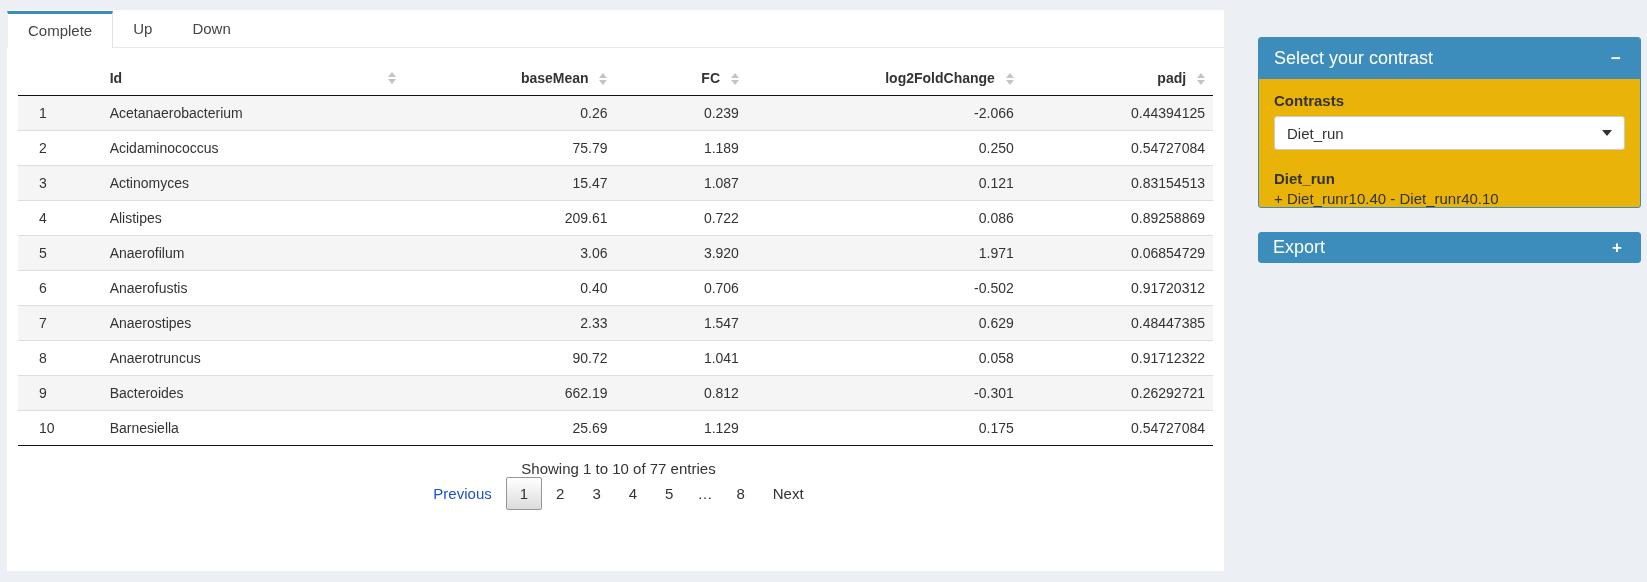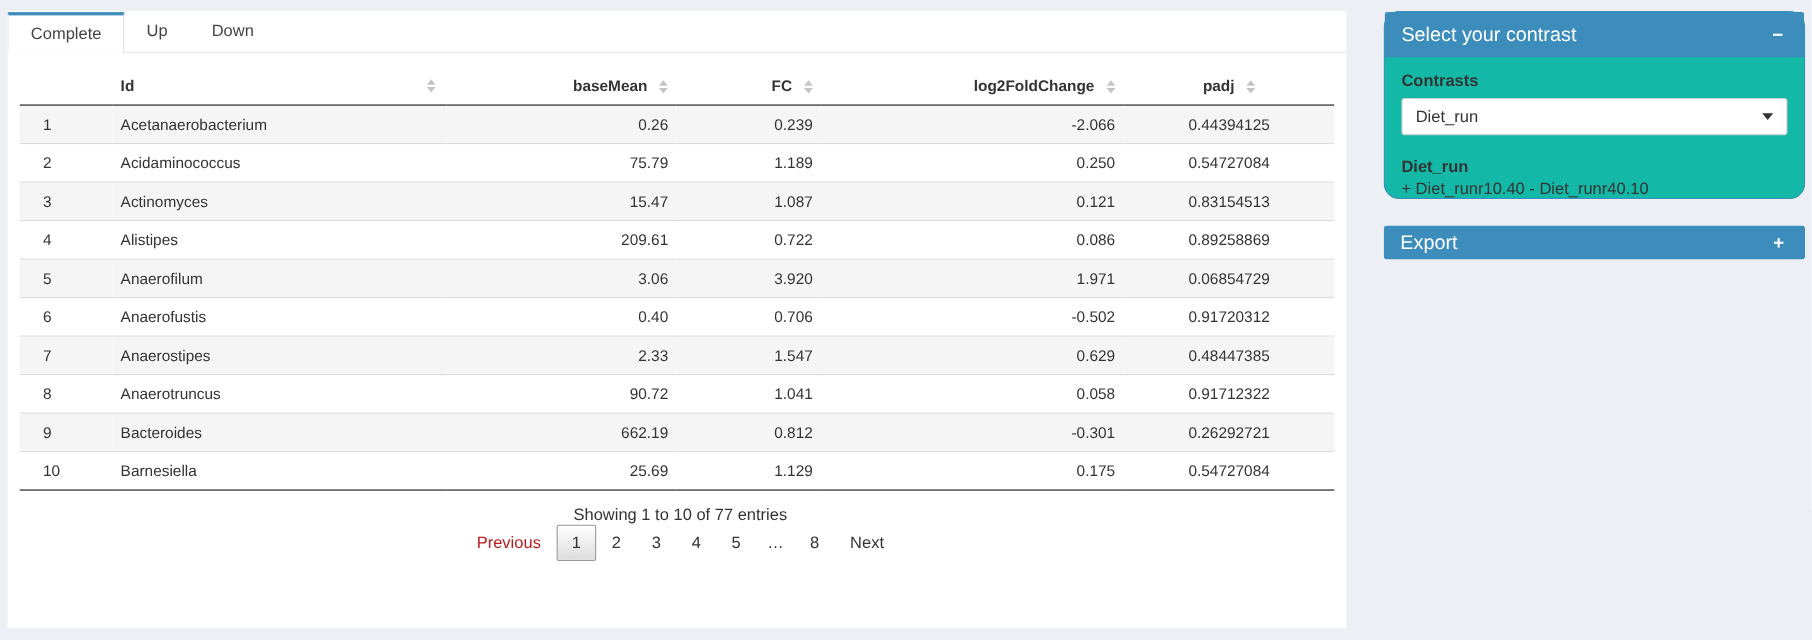--- a/index.html
+++ b/index.html
@@ -51,43 +51,43 @@
   table.data-table td { padding:9px 8px; color:#333; }
   table.data-table tbody tr { border-top:1px solid #ddd; }
   table.data-table tbody tr:first-child { border-top:none; }
   table.data-table tbody tr:nth-child(odd) { background:#f5f5f5; }
 
   .col-num   { width:7%;  text-align:left; padding-left:21px !important; }
   .col-id    { width:25.5%; text-align:left; }
   .col-basemean { width:17.5%; text-align:right; }
   .col-fc    { width:11%; text-align:right; }
   .col-log2fc { width:23%; text-align:right; }
-  .col-padj  { width:16%; text-align:center; }
+  .col-padj  { width:16%; text-align:right; }
   th.col-id  { position:relative; }
   th.col-id .sort-icon { position:absolute; right:10px; top:50%; transform:translateY(-50%); margin-left:0; }
 
   .sort-icon { display:inline-flex; flex-direction:column; gap:2px; margin-left:7px; vertical-align:middle; }
   .sort-icon .tri-up   { width:0; height:0; border-left:4px solid transparent; border-right:4px solid transparent; border-bottom:5px solid #c4c4c4; }
   .sort-icon .tri-down { width:0; height:0; border-left:4px solid transparent; border-right:4px solid transparent; border-top:5px solid #c4c4c4; }
 
   
   .table-footer { display:flex; justify-content:space-between; align-items:center; padding:14px 0 0 6px;flex-direction:column; }
   .table-info { font-size:15px; color:#333; }
   .paginate { display:flex; align-items:center; font-size:15px; }
   .page-btn { padding:7px 13px; color:#333; cursor:pointer; border:1px solid transparent; }
-  .page-btn.disabled { color:#b91c1c; cursor:default; }
+  .page-btn.disabled { color:#1d4ed8; cursor:default; }
   .page-btn.current {
     border:1px solid #979797; border-radius:2px;
     background:linear-gradient(to bottom,#ffffff 0%,#dcdcdc 100%);
   }
   .page-ellipsis { padding:7px 10px; color:#333; }
 
   
   .right-panel { position:absolute; left:1258px; top:10px; width:383px; }
-  .box-primary { border:1px solid #3c8dbc; border-radius:14px; background:#14b8a6; margin-bottom:24px; }
+  .box-primary { border:1px solid #3c8dbc; border-radius:3px; background:#eab308; margin-bottom:24px;margin-top:27px; }
   .box-header {
     background:#3c8dbc; color:#fff; padding:10px 15px;
     font-size:18px; display:flex; justify-content:space-between; align-items:center;
     border-radius:2px 2px 0 0;
   }
   .box-header.solo { border-radius:3px; padding:5px 15px; }
   .collapse-btn {
     color:#fff; font-weight:700; font-size:17px; line-height:1;
     cursor:pointer; padding:2px 4px; background:transparent; border:none; font-family:inherit;
   }

